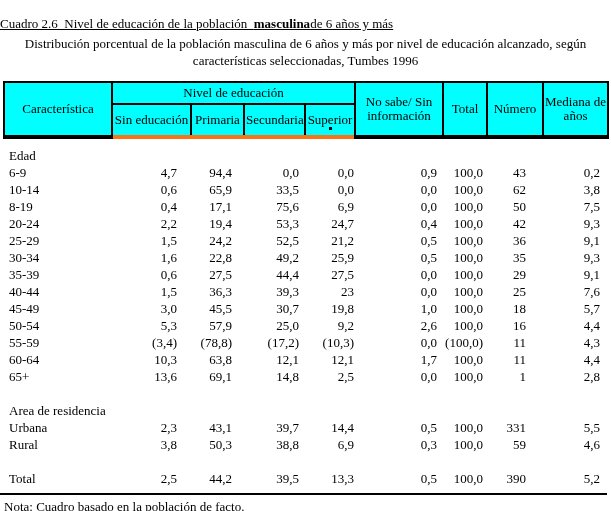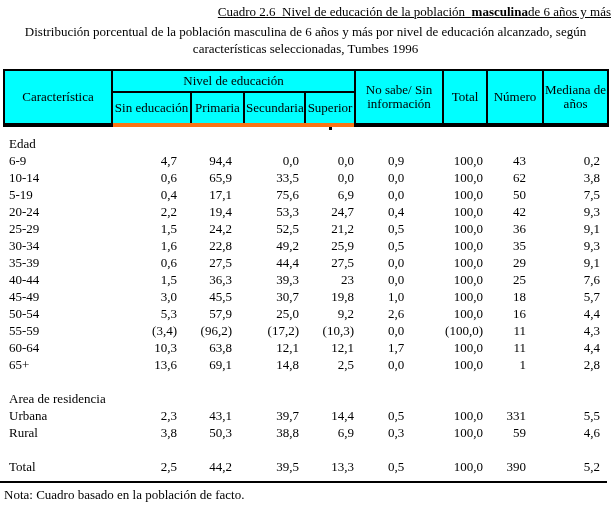--- a/index.html
+++ b/index.html
@@ -5,22 +5,22 @@
   html,body { margin:0; padding:0; background:#ffffff; }
   .page {
     position:relative;
     width:611px; height:511px;
     background:#ffffff;
     color:#000000;
     font-family:"Liberation Serif","DejaVu Serif",serif;
     overflow:hidden;
   }
   .title {
-    padding-top:4px;
-    text-align:right;
+    padding-top:16px;
+    text-align:left;
     font-size:13px;
     line-height:16px;
     white-space:pre-wrap;
   }
   .title .u { text-decoration:underline; }
   .title b { font-weight:bold; }
   .subtitle {
     margin-top:3px;
     text-align:center;
     font-size:13px;
@@ -53,21 +53,21 @@
     padding:0;
     vertical-align:bottom;
   }
   td.rowlabel { text-align:left; padding-left:5px; }
   td.section-label { font-weight:normal; text-align:left; padding-left:5px; }
   td.num { text-align:right; }
   td.c1 { padding-right:14px; }
   td.c2 { padding-right:12px; }
   td.c3 { padding-right:6px; }
   td.c4 { padding-right:1px; }
-  td.c5 { padding-right:6px;text-align:center; }
+  td.c5 { padding-right:6px; }
   td.c6 { padding-right:4px; }
   td.c7 { padding-right:17px; }
   td.c8 { padding-right:8px; }
   tr.spacer td { height:17px; }
   tr.spacer.first td { height:8px; }
   .bottom-rule {
     margin-top:6px;
     margin-left:0;
     width:607px;
     height:2px;
@@ -150,21 +150,21 @@
           <td class="num c1">0,6</td>
           <td class="num c2">65,9</td>
           <td class="num c3">33,5</td>
           <td class="num c4">0,0</td>
           <td class="num c5">0,0</td>
           <td class="num c6">100,0</td>
           <td class="num c7">62</td>
           <td class="num c8">3,8</td>
         </tr>
         <tr>
-          <td class="rowlabel">5-19</td>
+          <td class="rowlabel">8-19</td>
           <td class="num c1">0,4</td>
           <td class="num c2">17,1</td>
           <td class="num c3">75,6</td>
           <td class="num c4">6,9</td>
           <td class="num c5">0,0</td>
           <td class="num c6">100,0</td>
           <td class="num c7">50</td>
           <td class="num c8">7,5</td>
         </tr>
         <tr>
@@ -240,21 +240,21 @@
           <td class="num c3">25,0</td>
           <td class="num c4">9,2</td>
           <td class="num c5">2,6</td>
           <td class="num c6">100,0</td>
           <td class="num c7">16</td>
           <td class="num c8">4,4</td>
         </tr>
         <tr>
           <td class="rowlabel">55-59</td>
           <td class="num c1">(3,4)</td>
-          <td class="num c2">(96,2)</td>
+          <td class="num c2">(78,8)</td>
           <td class="num c3">(17,2)</td>
           <td class="num c4">(10,3)</td>
           <td class="num c5">0,0</td>
           <td class="num c6">(100,0)</td>
           <td class="num c7">11</td>
           <td class="num c8">4,3</td>
         </tr>
         <tr>
           <td class="rowlabel">60-64</td>
           <td class="num c1">10,3</td>

